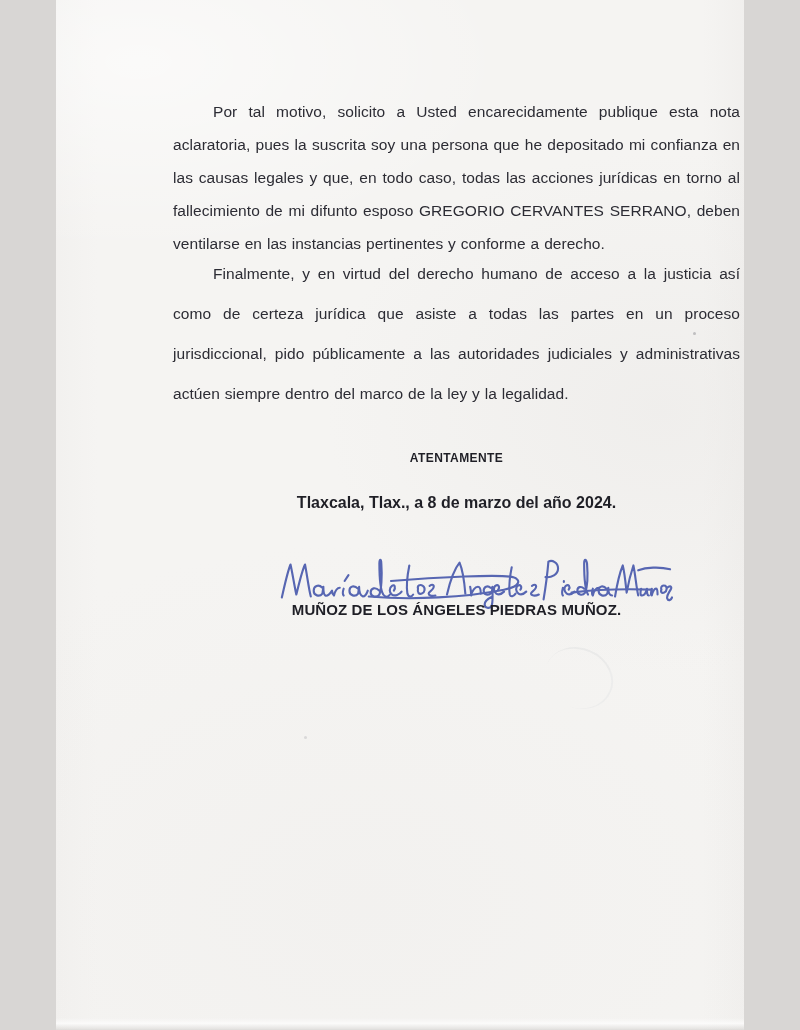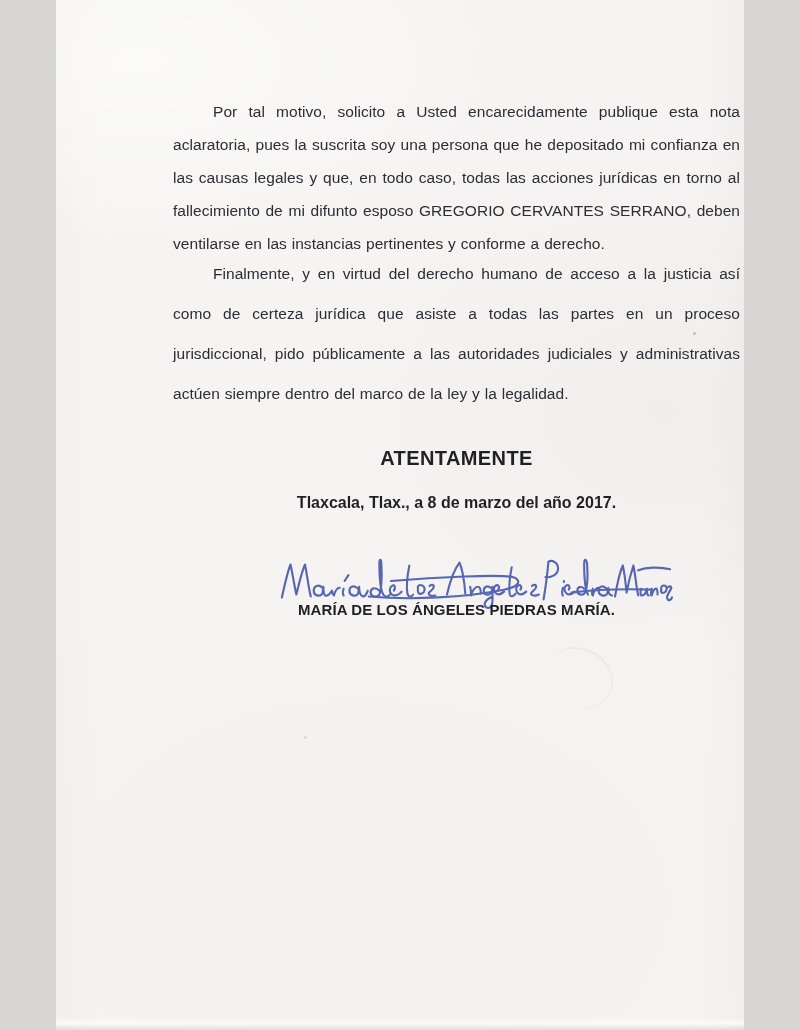--- a/index.html
+++ b/index.html
@@ -61,21 +61,21 @@
     word-spacing:.5px;
   }
   .para.para2{
     line-height:40px;
     margin-top:-6px;
   }
   .salutation{
     margin-top:34px;
     text-align:center;
     font-weight:700;
-    font-size:20px;
+    font-size:12px;
     line-height:20px;
     color:var(--bold-ink);
     letter-spacing:.4px;
   }
   .dateline{
     margin-top:25px;
     text-align:center;
     font-weight:700;
     font-size:16px;
     line-height:20px;
@@ -112,21 +112,21 @@
 <div class="page">
   <div class="paper-texture"></div>
 
   <div class="content">
     <p class="para">Por tal motivo, solicito a Usted encarecidamente publique esta nota aclaratoria, pues la suscrita soy una persona que he depositado mi confianza en las causas legales y que, en todo caso, todas las acciones jurídicas en torno al fallecimiento de mi difunto esposo GREGORIO CERVANTES SERRANO, deben ventilarse en las instancias pertinentes y conforme a derecho.</p>
 
     <p class="para para2">Finalmente, y en virtud del derecho humano de acceso a la justicia así como de certeza jurídica que asiste a todas las partes en un proceso jurisdiccional, pido públicamente a las autoridades judiciales y administrativas actúen siempre dentro del marco de la ley y la legalidad.</p>
 
     <div class="salutation">ATENTAMENTE</div>
 
-    <div class="dateline">Tlaxcala, Tlax., a 8 de marzo del año 2017.</div>
+    <div class="dateline">Tlaxcala, Tlax., a 8 de marzo del año 2024.</div>
 
     <div class="sig-block">
       <svg class="sig" viewBox="0 0 410 64" preserveAspectRatio="none" role="img" aria-label="María de los Angeles Piedras Muñoz">
 
         <path d="M5 50 C8 37 11 23 14 16 C16 25 18 38 20 47 C23 35 26 22 29 16 C31 26 33 42 35 49"></path>
         <path d="M47 40 C43 36 38 38 38 43 C38 48 44 50 47 46 L48 39 C48 43 48 47 50 48 C52 49 55 46 57 43 C57 45 58 47 59 48 C60 44 62 40 65 40 M69 41 C68 44 68 47 69 48 M84 41 C80 37 75 38 75 43 C75 48 81 50 84 46 L85 39 C85 44 86 48 89 49 C91 49 93 46 94 43"></path>
         <path d="M70 33 L74 27"></path>
 
         <path d="M106 43 C102 39 97 40 97 45 C97 49 103 51 106 47 C108 42 109 28 108 15 C108 10 106 10 106 15 C106 27 107 42 110 47 C112 50 115 50 117 47 M121 43 C123 40 122 36 119 38 C116 40 116 45 119 47 C122 49 127 47 129 44"></path>
 
@@ -138,21 +138,21 @@
 
         <path d="M276 52 C278 40 280 25 281 13 C285 11 291 14 291 20 C291 26 284 30 278 29 M296 40 C295 44 295 47 296 48 M297 33 L297 34 M302 42 C304 39 302 36 299 38 C297 40 297 44 300 46 C303 48 306 46 308 44 M318 41 C315 38 311 39 311 43 C311 47 316 49 319 45 C321 40 322 28 321 15 C320 10 318 10 318 15 C318 27 319 42 322 47 M327 41 C326 44 326 47 327 48 C328 44 330 40 333 40 M341 41 C338 37 333 38 333 43 C333 48 339 50 342 46 L343 40 C343 44 344 48 347 48"></path>
 
         <path d="M305 45 C330 42 360 41 388 42"></path>
 
         <path d="M350 49 C352 37 355 24 358 17 C360 25 361 36 362 45 C364 34 367 23 369 17 C371 26 372 40 374 48 M377 41 C376 45 376 48 378 48 C380 48 382 45 383 41 C383 45 383 48 385 48 M388 41 C387 45 387 48 388 48 C389 44 391 40 393 41 C394 42 394 45 394 47 M398 42 C397 39 399 37 402 38 C404 39 404 44 401 45 C398 46 397 44 398 42 M404 40 C406 38 409 38 408 41 C406 45 403 48 404 51 C405 54 408 53 409 50"></path>
 
         <path d="M374 22 C382 19 396 18 407 21"></path>
       </svg>
 
-      <div class="printed-name">MARÍA DE LOS ÁNGELES PIEDRAS MARÍA.</div>
+      <div class="printed-name">MUÑOZ DE LOS ÁNGELES PIEDRAS MUÑOZ.</div>
     </div>
   </div>
 
   <div class="speck" style="left:637px;top:332px;"></div>
   <div class="speck" style="left:248px;top:736px;opacity:.25;"></div>
   <div class="ghost-mark"></div>
   <div class="scan-edge"></div>
 </div>
 
 </body></html>

